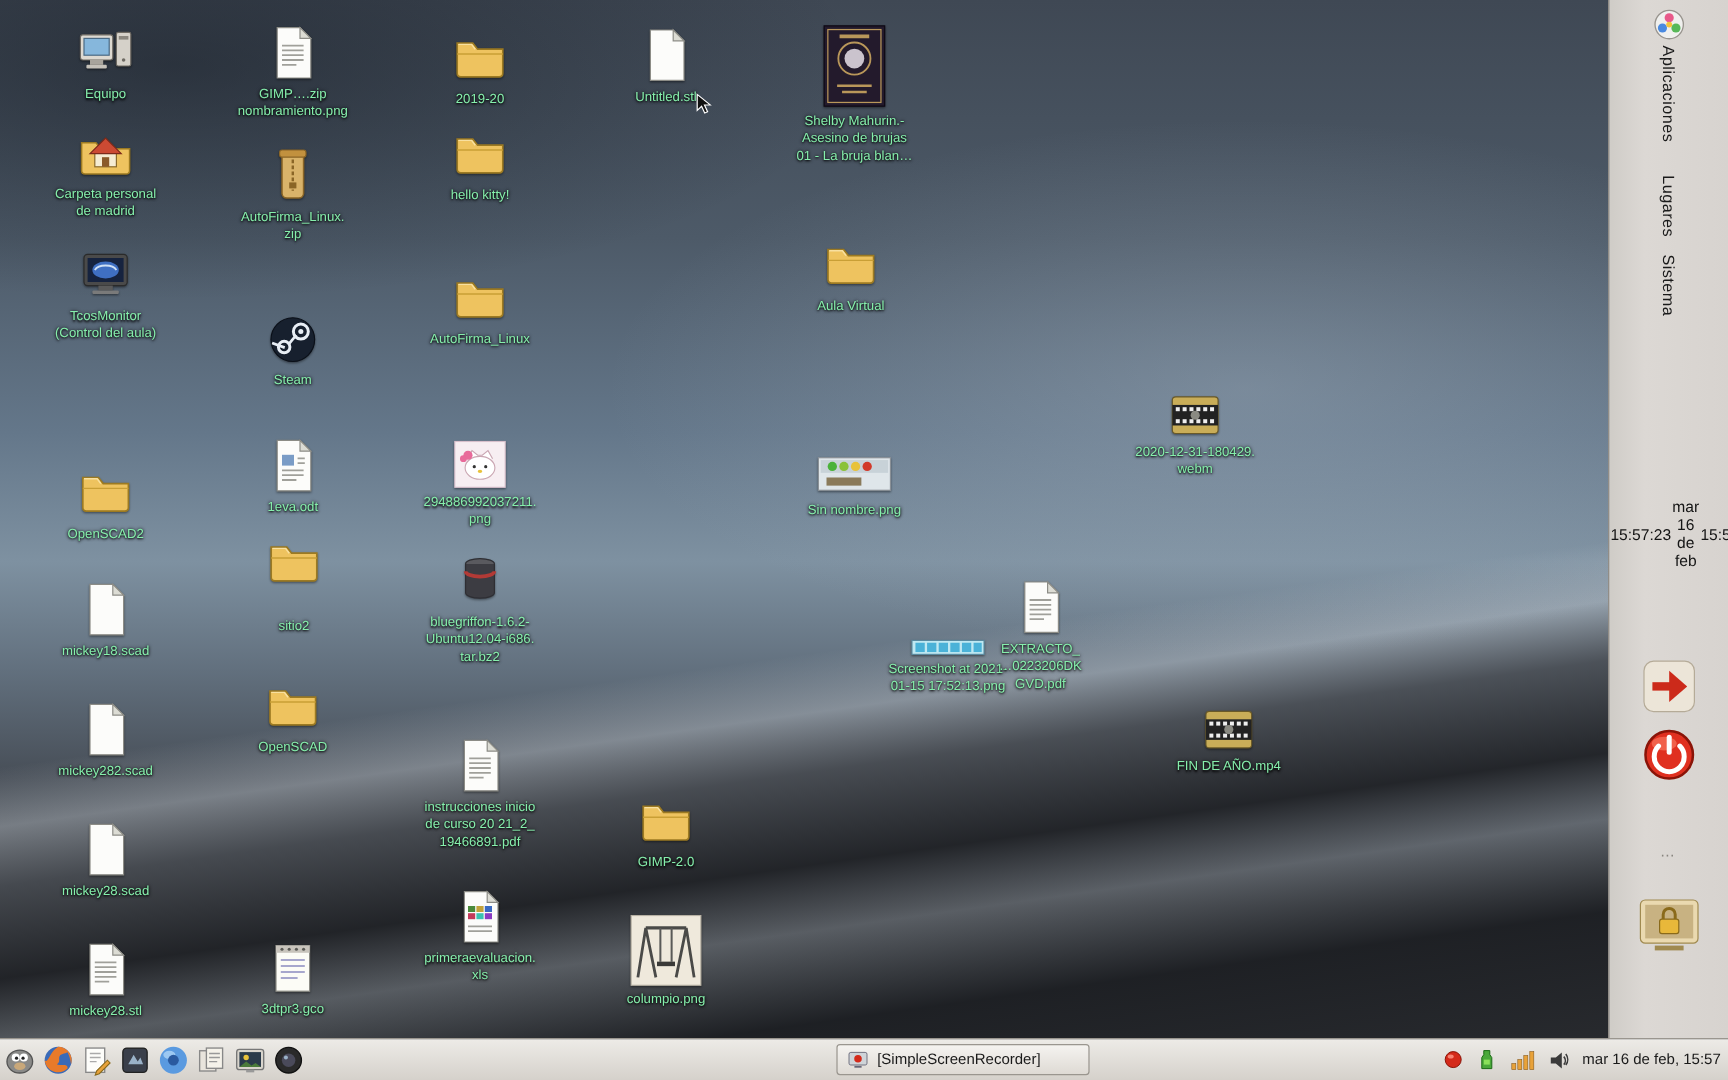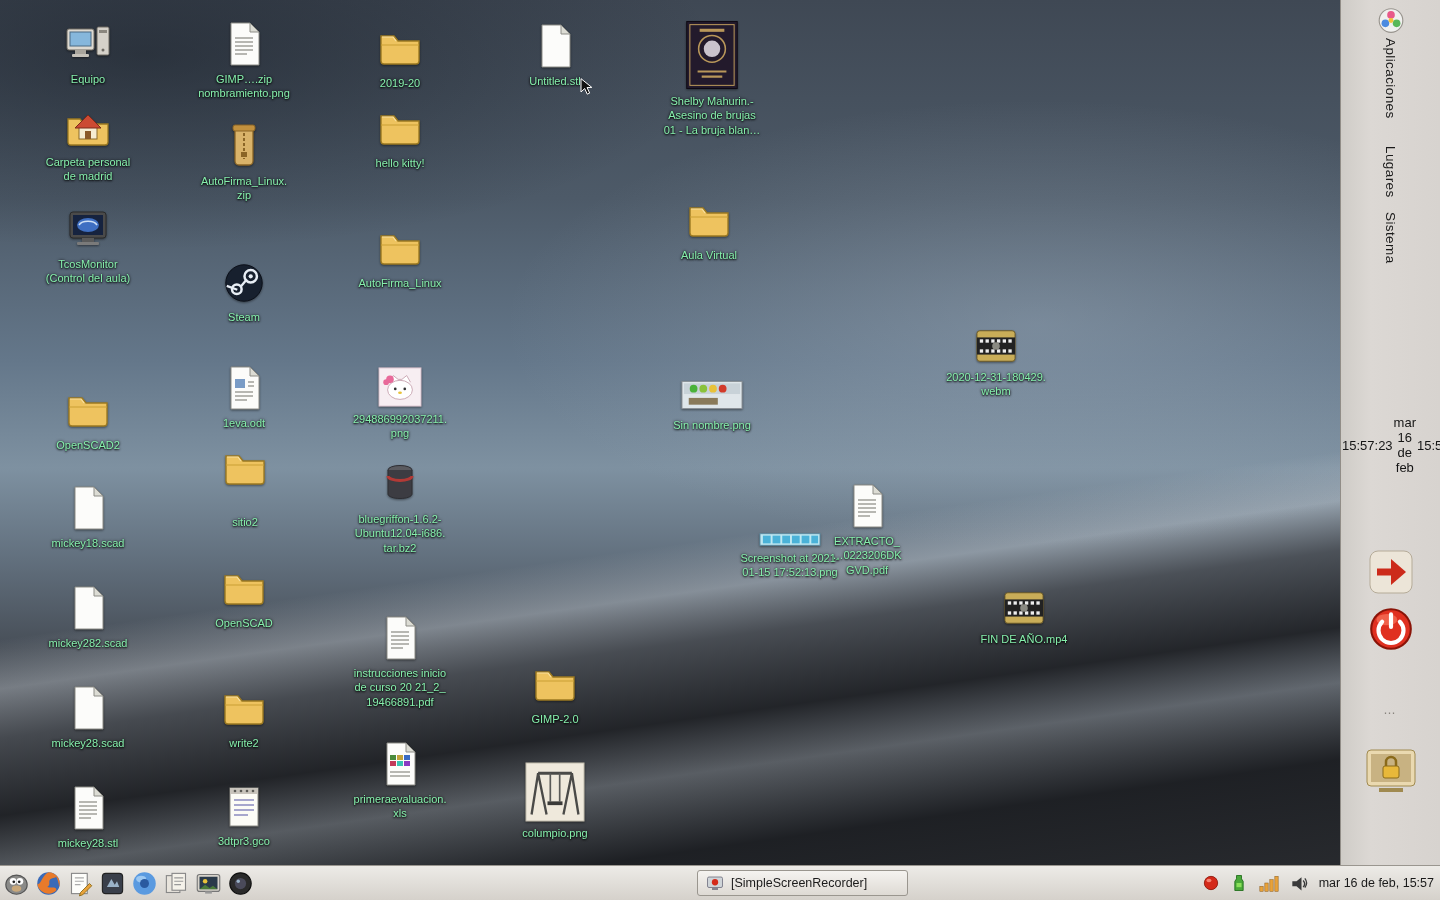--- a/index.html
+++ b/index.html
@@ -403,26 +403,20 @@
           <use href="#sym-folder"></use>
         </svg>
     <div class="icon-label">sitio2</div>
   </div>
       <div class="desktop-icon" style="left: 179px; top: 564px;">
     <svg class="icon-glyph k-folder">
           <use href="#sym-folder"></use>
         </svg>
     <div class="icon-label">OpenSCAD</div>
   </div>
-      <div class="desktop-icon" style="left: 179px; top: 684px;">
-    <svg class="icon-glyph k-folder">
-          <use href="#sym-folder"></use>
-        </svg>
-    <div class="icon-label">write2</div>
-  </div>
       <div class="desktop-icon" style="left: 179px; top: 782px;">
     <svg class="icon-glyph k-notepad">
           <use href="#sym-notepad"></use>
         </svg>
     <div class="icon-label">3dtpr3.gco</div>
   </div>
       <div class="desktop-icon" style="left: 335px; top: 24px;">
     <svg class="icon-glyph k-folder">
           <use href="#sym-folder"></use>
         </svg>

